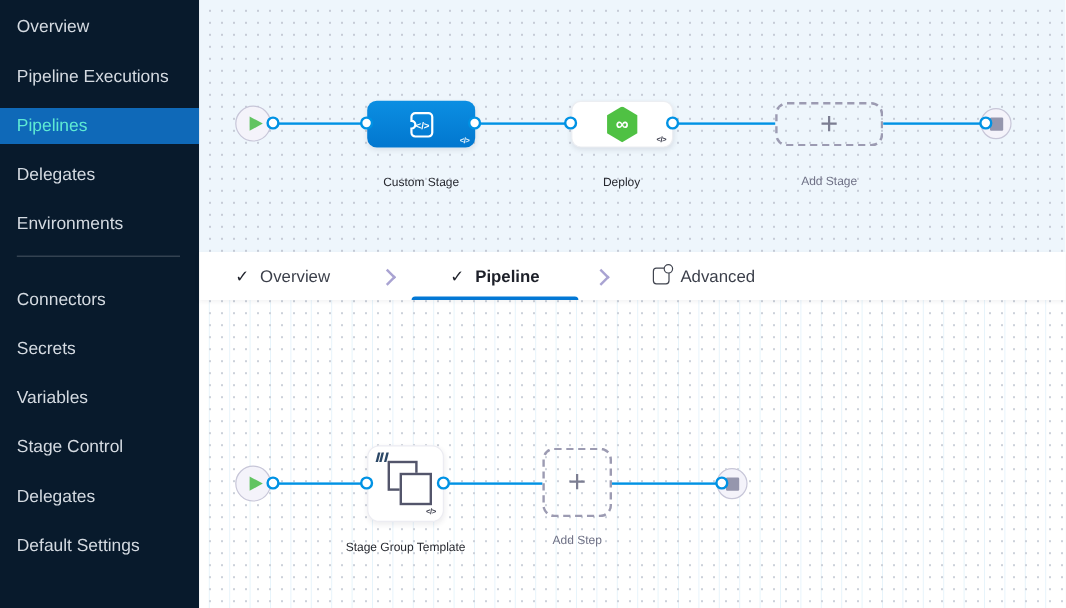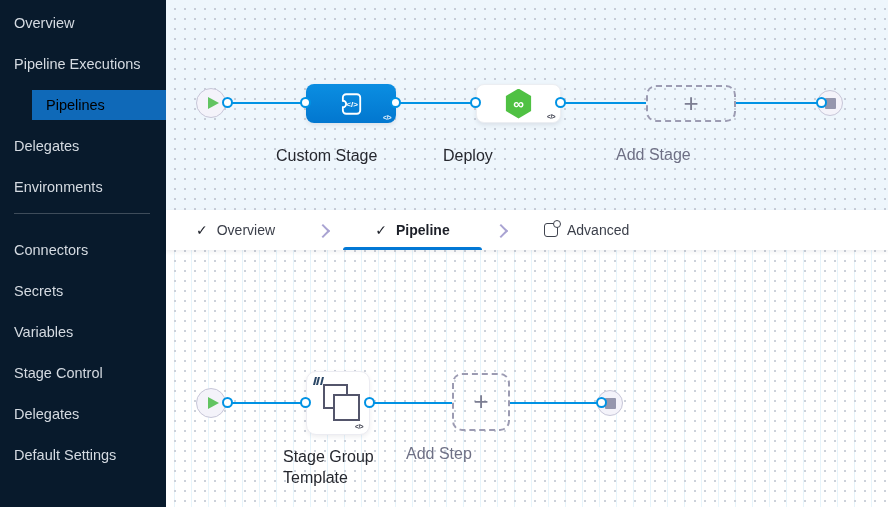--- a/index.html
+++ b/index.html
@@ -4,21 +4,21 @@
 <style>
   html,body{margin:0;padding:0;width:888px;height:507px;overflow:hidden;
     font-family:"Liberation Sans","DejaVu Sans",sans-serif;background:#fff;}
   .app{display:flex;width:888px;height:454px;}
 
   
   .sidebar{width:166px;height:507px;background:#081a2c;flex:none;position:relative;}
   .nav-top{padding-top:8px;}
   .nav-item{height:30px;line-height:30px;padding-left:14px;margin-bottom:11px;
     font-size:14.5px;color:#d4dae1;cursor:pointer;white-space:nowrap;}
-  .nav-item.active{background:#0f69b8;color:#000000;margin-left:32px;}
+  .nav-item.active{background:#0f69b8;color:#5eead4;}
   .side-divider{height:1px;background:rgba(255,255,255,0.22);margin:10px 16px 0 14px;}
   .section-label{margin-top:18px;padding-left:14px;font-size:10.5px;font-weight:700;
     letter-spacing:1.5px;color:#7f8b99;}
   .nav-setup{margin-top:21px;}
 
   
   .main{position:relative;width:722px;height:507px;}
   .canvas{position:relative;width:722px;overflow:hidden;}
   .stage-canvas{height:210px;background-color:#eef6fc;
     background-image:radial-gradient(#c6ccd7 1px,transparent 1.2px);
@@ -66,21 +66,21 @@
   .step-node{position:absolute;width:64px;height:64px;background:#fff;border:1px solid #ececf2;
     border-radius:10px;box-sizing:border-box;z-index:3;cursor:pointer;
     box-shadow:0 2px 4px rgba(40,41,61,.08);}
   .sq-back{position:absolute;left:16px;top:12px;width:25px;height:25px;
     border:2.5px solid #53556b;box-sizing:border-box;background:transparent;}
   .sq-front{position:absolute;left:26px;top:22px;width:27px;height:27px;
     border:2.5px solid #53556b;box-sizing:border-box;background:#fff;}
   .tpl-badge{position:absolute;left:7px;top:5px;display:flex;gap:1.5px;}
   .tpl-badge i{display:block;width:1.8px;height:8px;background:#2b4766;transform:skewX(-14deg);}
 
-  .node-label{position:absolute;font-size:16px;color:#26282f;z-index:2;}
+  .node-label{position:absolute;font-size:10px;color:#26282f;text-align:center;z-index:2;}
   .node-label.grey{color:#6e7085;}
 
   
   .tabbar{position:relative;width:722px;height:40px;background:#ffffff;
     box-shadow:0 2px 4px rgba(40,41,61,.07);z-index:5;}
   .tab{position:absolute;top:0;height:40px;display:flex;align-items:center;gap:9px;
     padding:0 10px;font-size:14px;color:#3b3f4a;cursor:pointer;box-sizing:border-box;}
   .tab .check{font-size:14px;font-weight:700;color:#1d2029;}
   .tab.active{font-weight:700;color:#1d2029;justify-content:center;}
   .tab-underline{position:absolute;bottom:0;left:0;right:0;height:3px;background:#0278d5;

